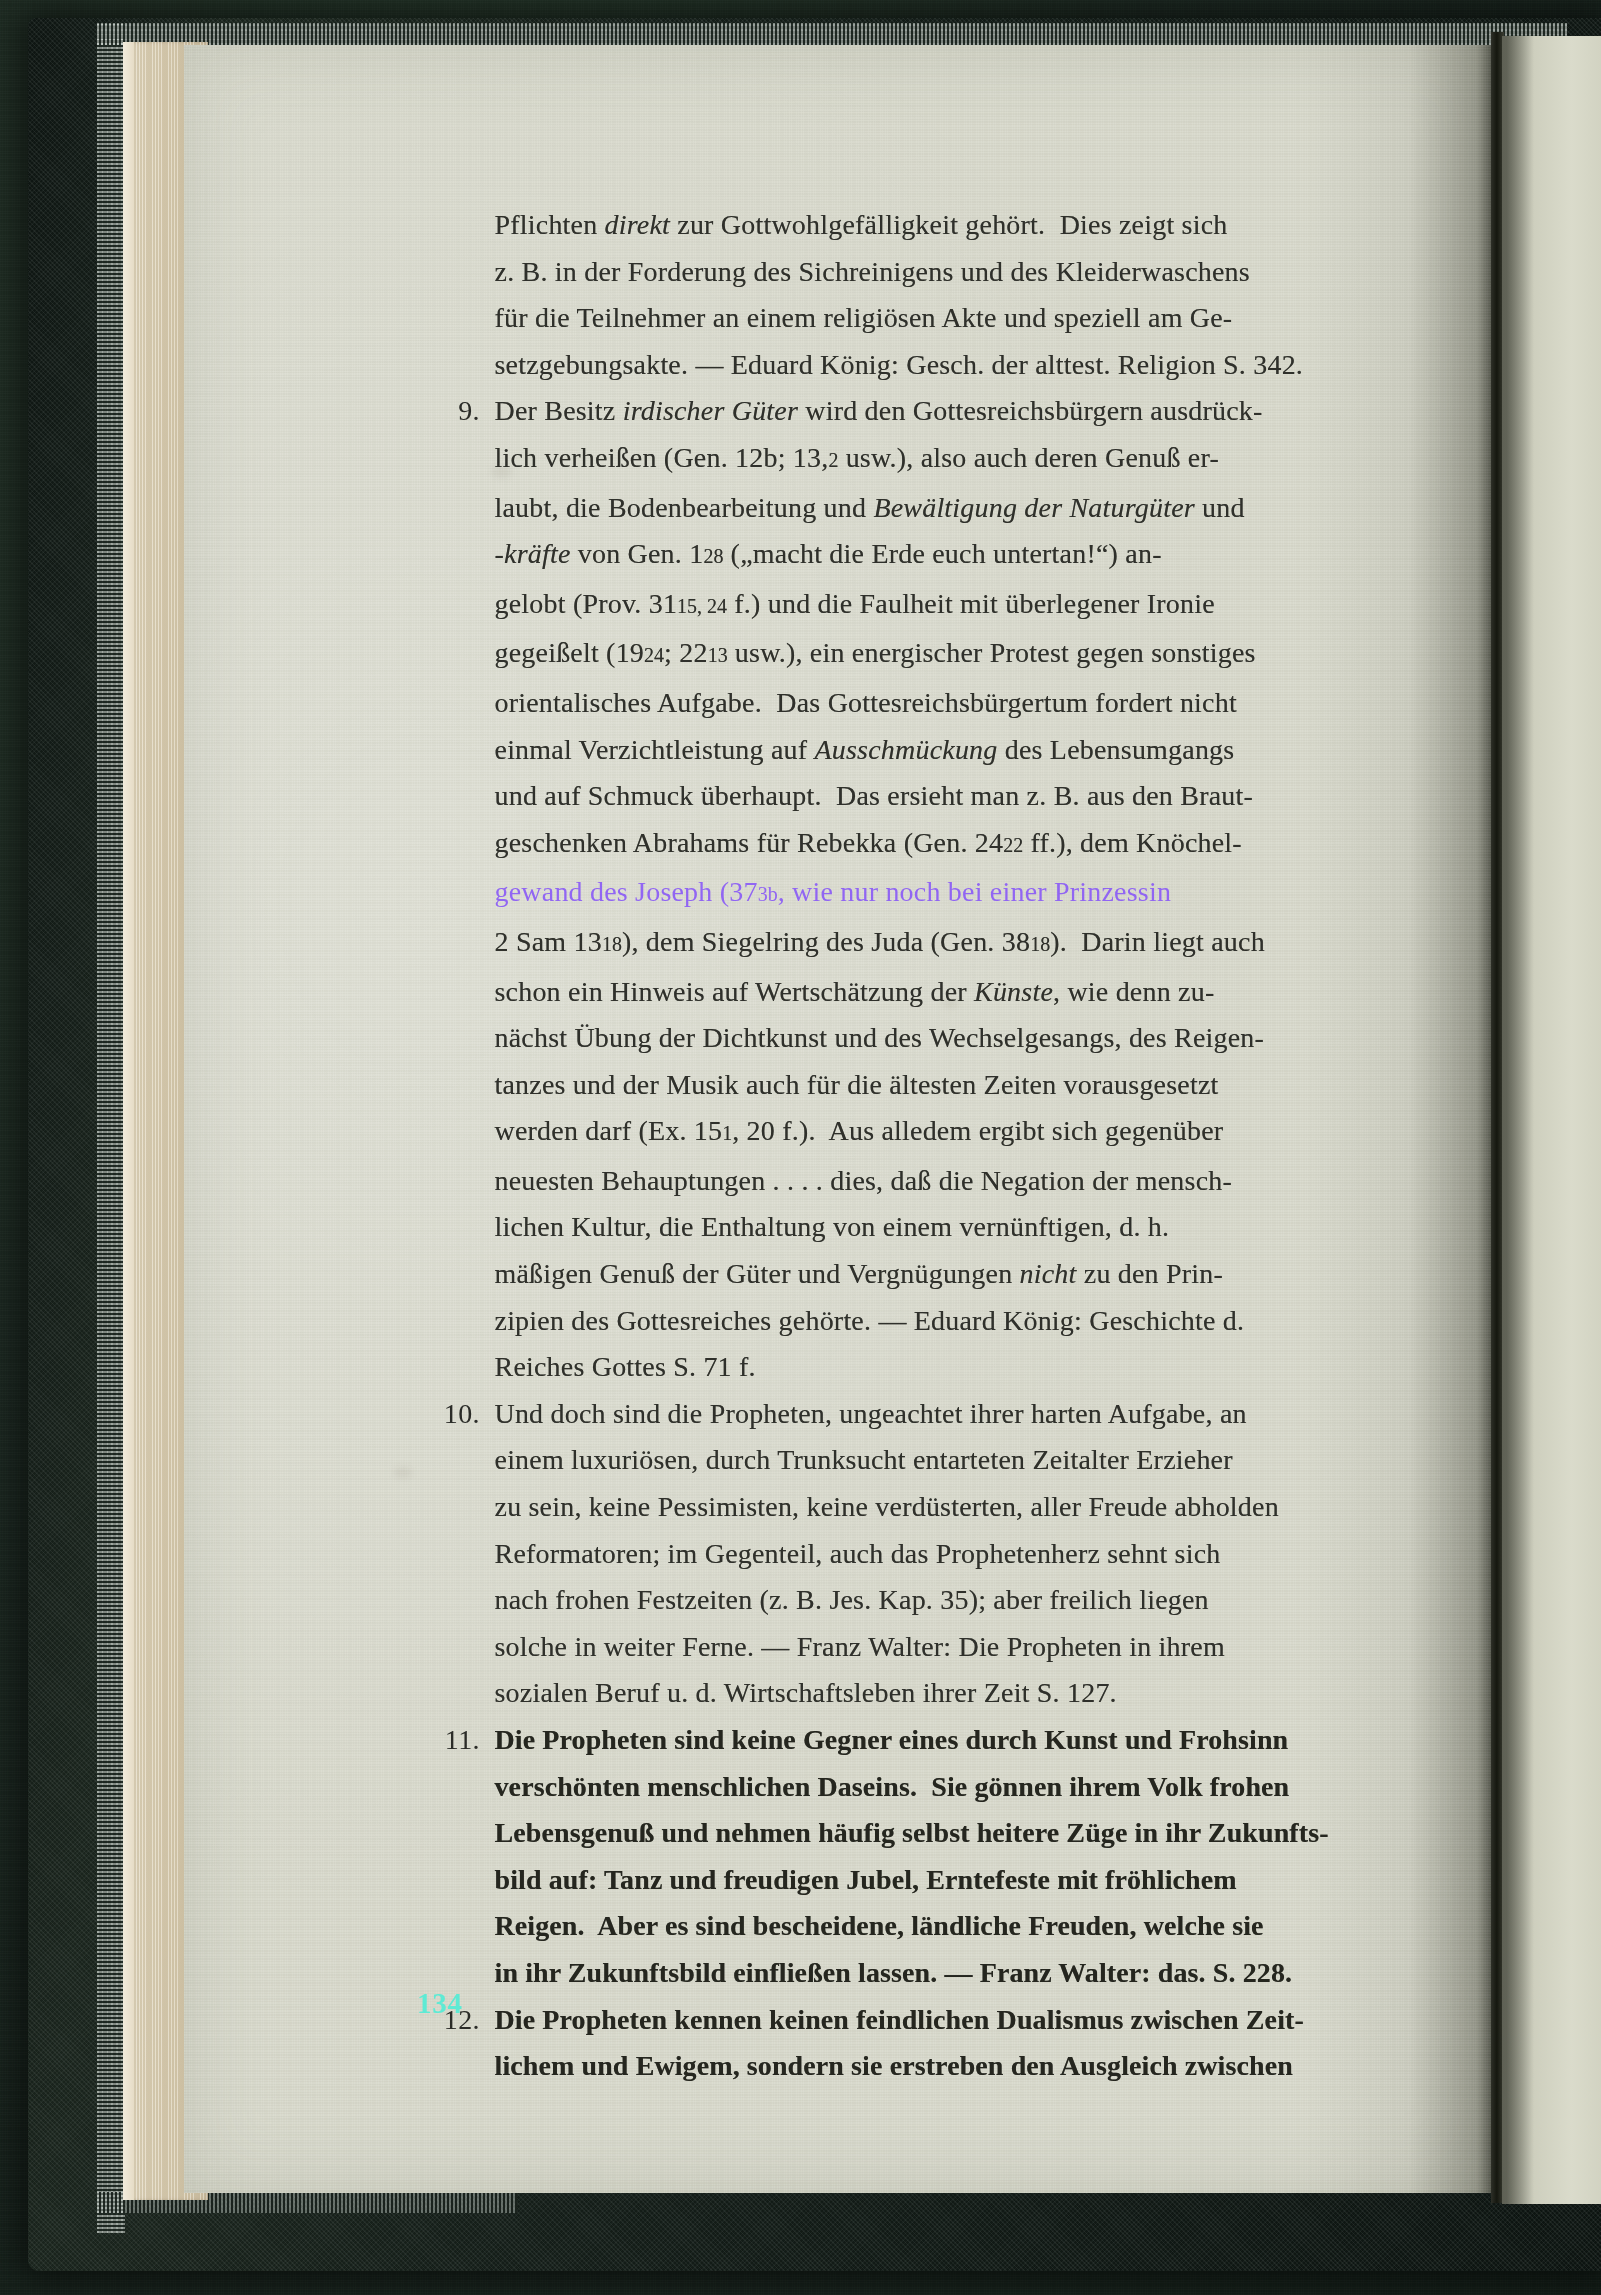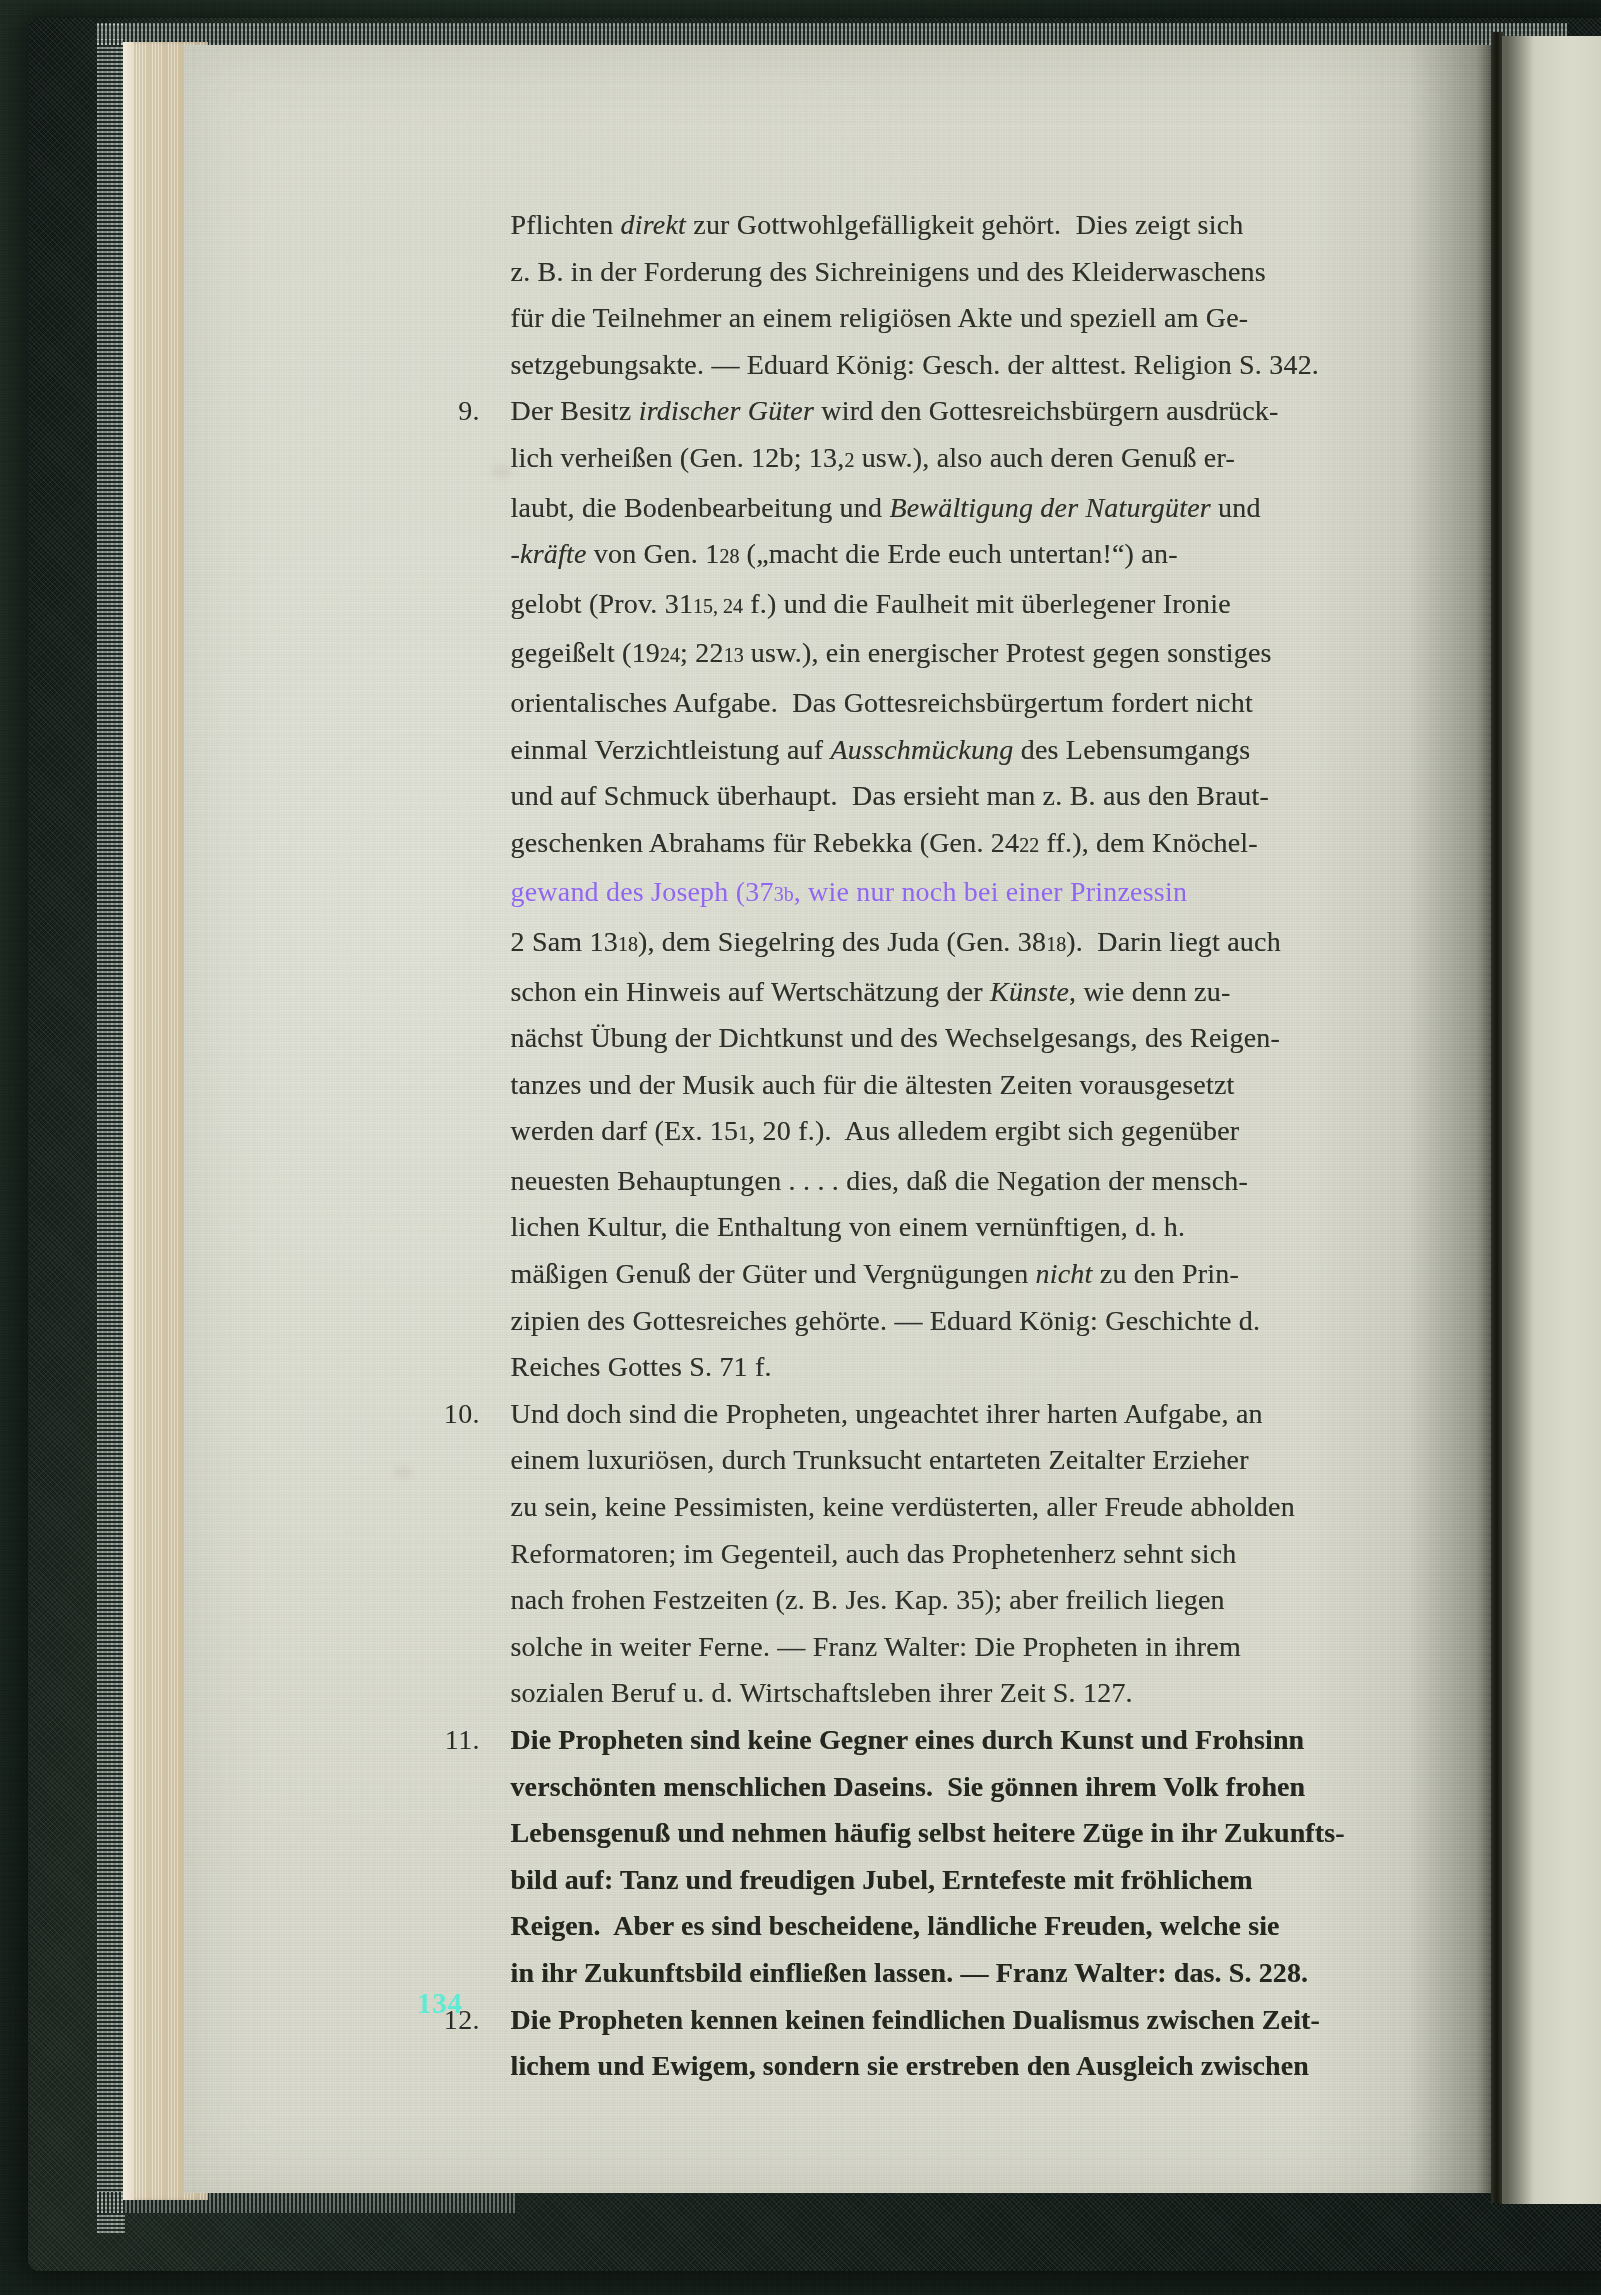--- a/index.html
+++ b/index.html
@@ -120,21 +120,21 @@
     margin:0 0 1.6px 0;
   }
   .para .num{
     flex:0 0 63px;
     text-align:right;
     padding-right:14.5px;
     font-size:28px;
     line-height:45px;
     letter-spacing:0.4px;
   }
-  .para .body{flex:1 1 auto;margin-left:16px;}
+  .para .body{flex:1 1 auto;}
   .para.cont .num{visibility:hidden;}
 
   .line{
     font-size:28px;
     line-height:45px;
     white-space:pre;
     letter-spacing:0.2px;
     color:#2f302b;
     text-shadow:0 0 0.5px rgba(60,62,52,.55);
   }

